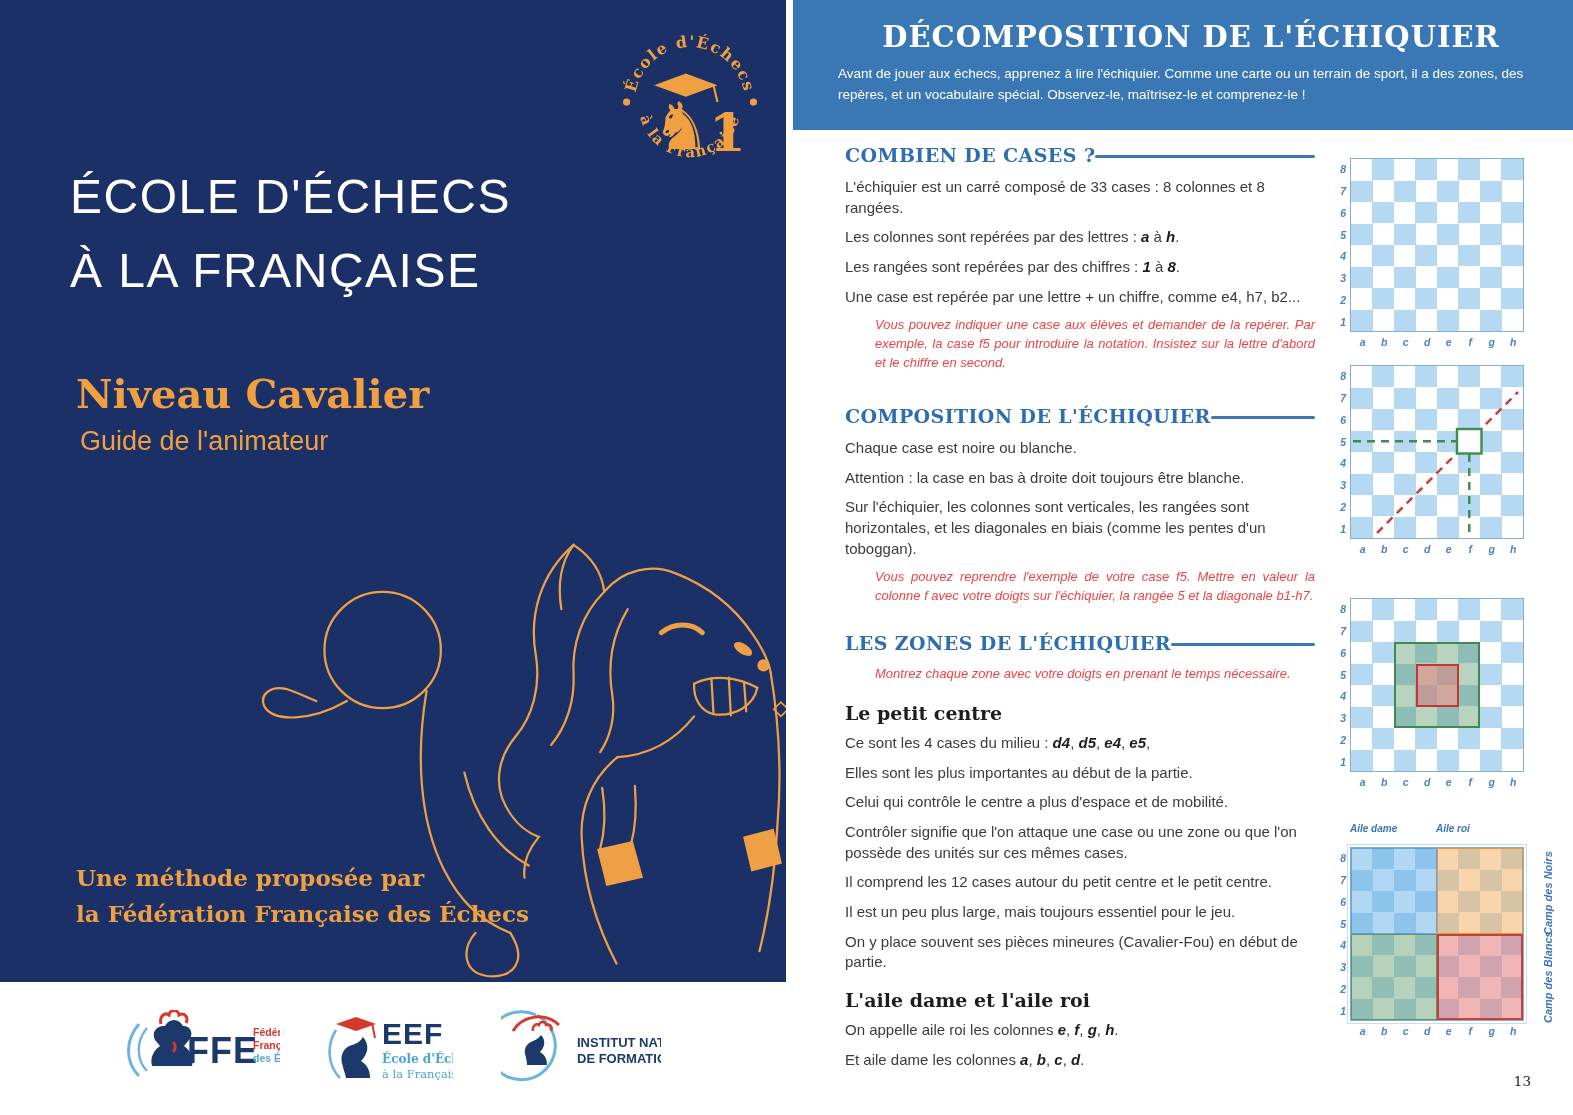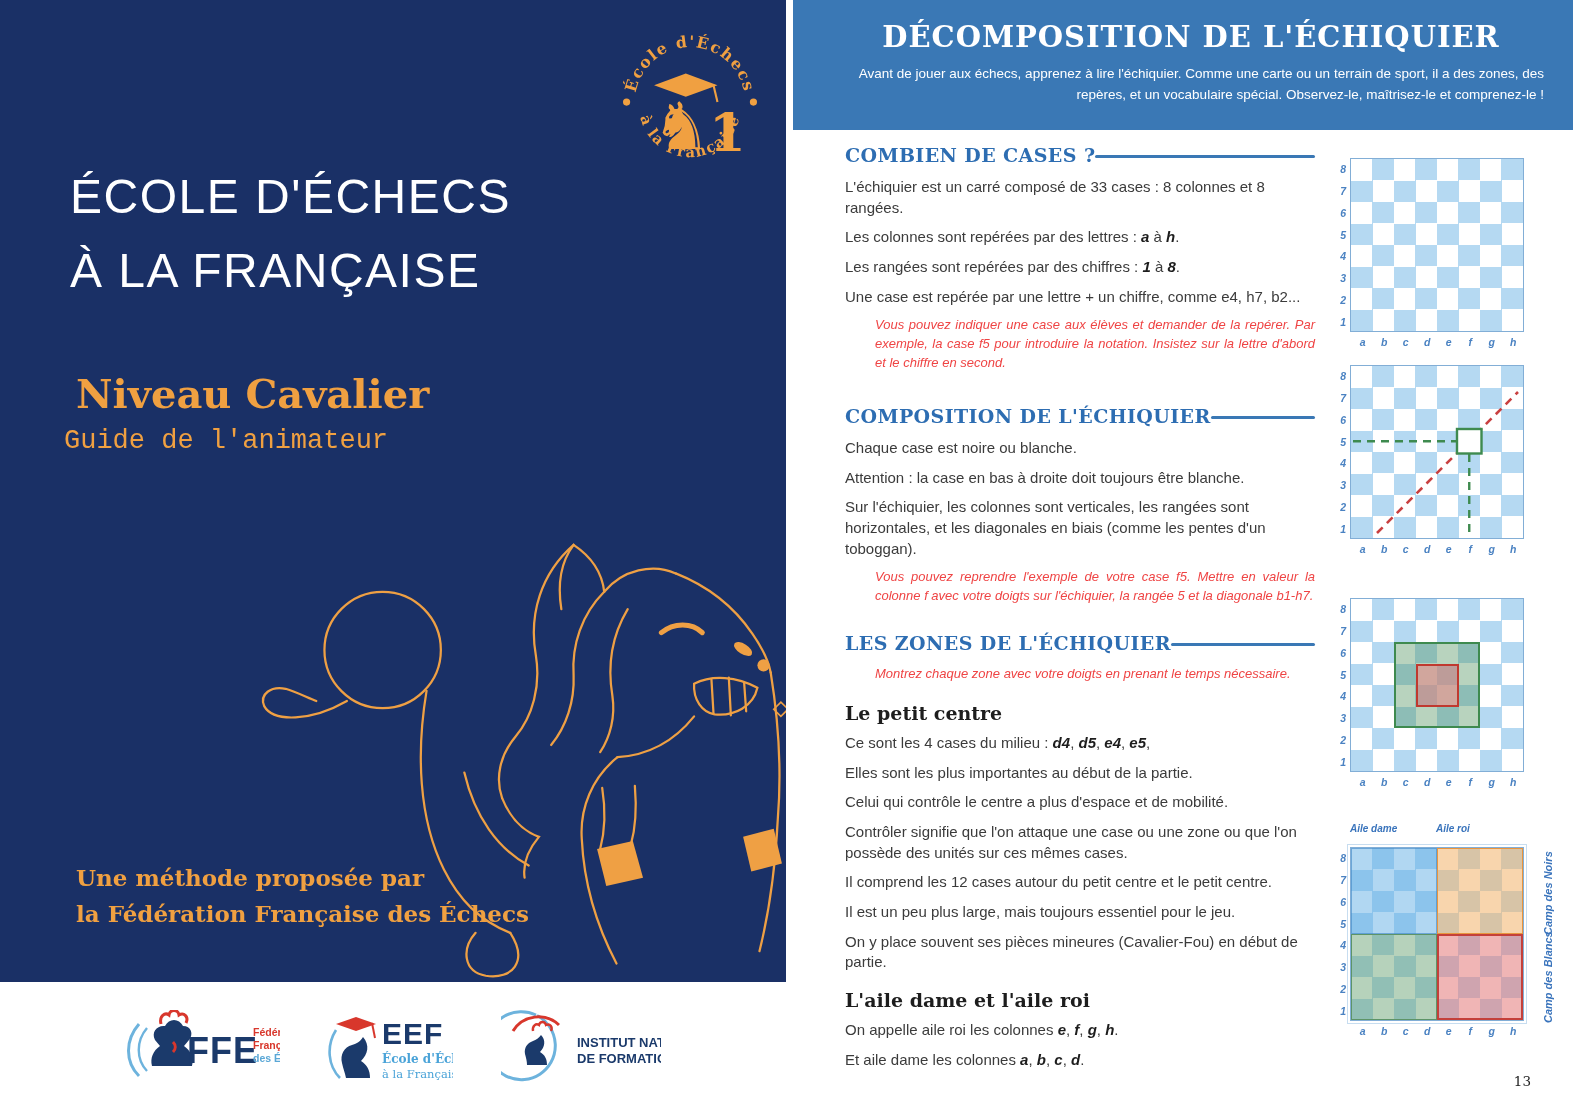--- a/index.html
+++ b/index.html
@@ -5,37 +5,37 @@
   html,body{margin:0;padding:0;width:1573px;height:1115px;overflow:hidden;background:#fff;
             font-family:"Liberation Sans",sans-serif;}
   .root{position:relative;width:1573px;height:1115px;}
 
   
   .cover{position:absolute;left:0;top:0;width:786px;height:982px;background:var(--navy,#1a3066);overflow:hidden;}
   .cover-title{position:absolute;left:70px;top:160px;color:#fff;font-size:48px;letter-spacing:1.5px;
                font-weight:400;line-height:1.55;font-family:"Liberation Sans",sans-serif;}
   .level-title{position:absolute;left:76px;top:370px;color:var(--orange,#f0a041);
                font-family:"DejaVu Serif",serif;font-weight:bold;font-size:40px;}
-  .level-sub{position:absolute;left:64px;top:426px;color:var(--orange,#f0a041);
-             font-family:Liberation Mono, monospace;font-size:27px;}
+  .level-sub{position:absolute;left:80px;top:426px;color:var(--orange,#f0a041);
+             font-family:Liberation Sans, sans-serif;font-size:27px;}
   .tagline{position:absolute;left:76px;top:860px;color:var(--orange,#f0a041);
            font-family:"DejaVu Serif",serif;font-weight:bold;font-size:23px;line-height:1.55;}
   .badge{position:absolute;left:616px;top:26px;}
   .knight-art{position:absolute;left:255px;top:512px;}
 
   
   .logos{position:absolute;left:0;top:982px;width:786px;height:133px;background:#fff;
          display:flex;align-items:center;justify-content:center;gap:48px;}
 
   
   .page{position:absolute;left:793px;top:0;width:780px;height:1115px;background:#fff;}
   .banner{position:absolute;left:0;top:0;width:780px;height:130px;background:var(--banner,#3a78b5);color:#fff;padding-left:8px;}
   .banner-title{margin-top:20px;text-align:center;font-family:"DejaVu Serif",serif;font-weight:bold;
                 font-size:29px;letter-spacing:1px;}
-  .banner-sub{margin:10px auto 0;width:706px;text-align:right;font-size:13.5px;line-height:1.55;}
+  .banner-sub{margin:10px auto 0;width:706px;text-align:left;font-size:13.5px;line-height:1.55;}
   .content{position:absolute;left:0;top:130px;right:0;bottom:0;}
   .text-col{position:absolute;left:52px;top:14px;width:470px;color:var(--textDark,#3b3b3b);}
 
   .sec-head{display:flex;align-items:center;margin:0 0 11px;}
   .sec-title{font-family:"DejaVu Serif",serif;font-weight:bold;font-size:19px;color:var(--headingBlue,#2d6db2);
              letter-spacing:.4px;white-space:nowrap;}
   .sec-rule{flex:1;height:3px;background:var(--banner,#3a78b5);border-radius:2px;margin-top:3px;}
   .text-col p{margin:0 0 9px;font-size:15px;line-height:1.38;}
   .text-col p b i{color:#1d1d1d;}
   p.note{font-size:13px;font-style:italic;color:#ef4444;margin:2px 0 0 30px;line-height:1.45;text-align:justify;}

